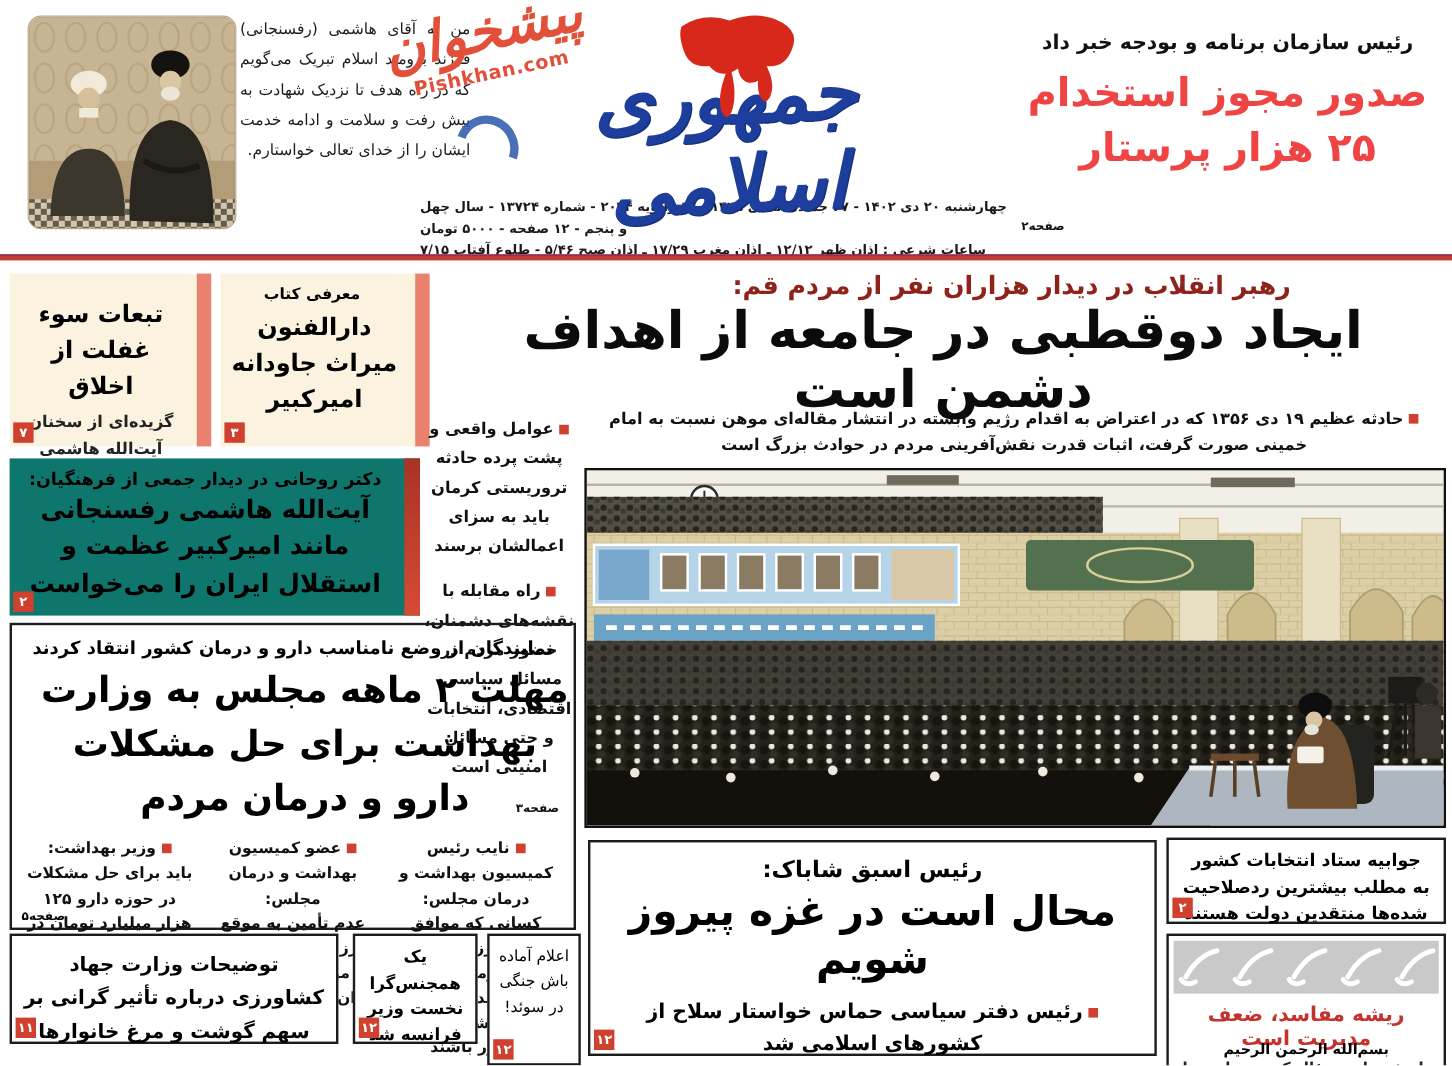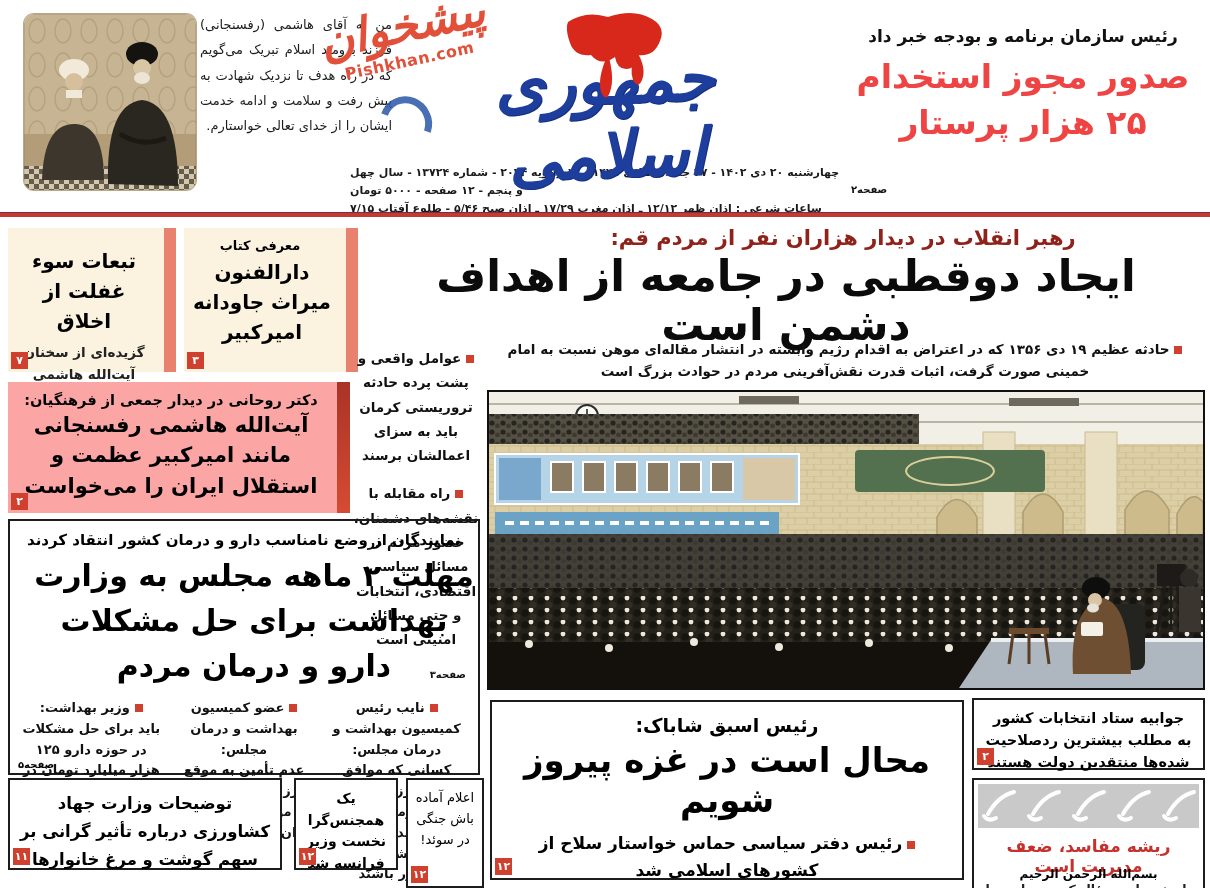--- a/index.html
+++ b/index.html
@@ -54,21 +54,21 @@
   .mark{display:inline-block;width:8px;height:8px;background:#d0402e;margin-left:5px;}
 
   #ethics{left:8px;top:228px;width:168px;height:144px;}
   #ethics .head{padding:18px 22px 0 6px;font-size:20px;font-weight:bold;text-align:center;line-height:1.5;}
   #ethics .sub{padding:6px 22px 0 6px;font-size:13.5px;font-weight:bold;text-align:center;line-height:1.6;color:#222;}
 
   #book{left:184px;top:228px;width:174px;height:144px;}
   #book .kick{padding:10px 28px 0 6px;font-size:13px;font-weight:bold;text-align:center;}
   #book .head{padding:4px 24px 0 6px;font-size:20px;font-weight:bold;text-align:center;line-height:1.5;}
 
-  #rouhani{left:8px;top:382px;width:342px;height:131px;background:#fca5a5;}
+  #rouhani{left:8px;top:382px;width:342px;height:131px;background:#0f766e;}
   #rouhani .bar2{position:absolute;right:0;top:0;width:13px;height:100%;
                  background:linear-gradient(#a93326,#d64b33);}
   #rouhani .kick{padding:10px 24px 0 8px;font-size:14.5px;font-weight:bold;text-align:center;}
   #rouhani .head{padding:2px 24px 0 8px;font-size:21px;font-weight:bold;text-align:center;line-height:1.45;}
 
   #side-col{left:352px;top:346px;width:128px;font-size:13.5px;font-weight:bold;line-height:1.8;
             color:#111;text-align:center;}
   #side-col .pref{text-align:right;padding-right:14px;font-size:10px;margin-top:4px;}
   #side-col .note{margin-bottom:14px;}
 

